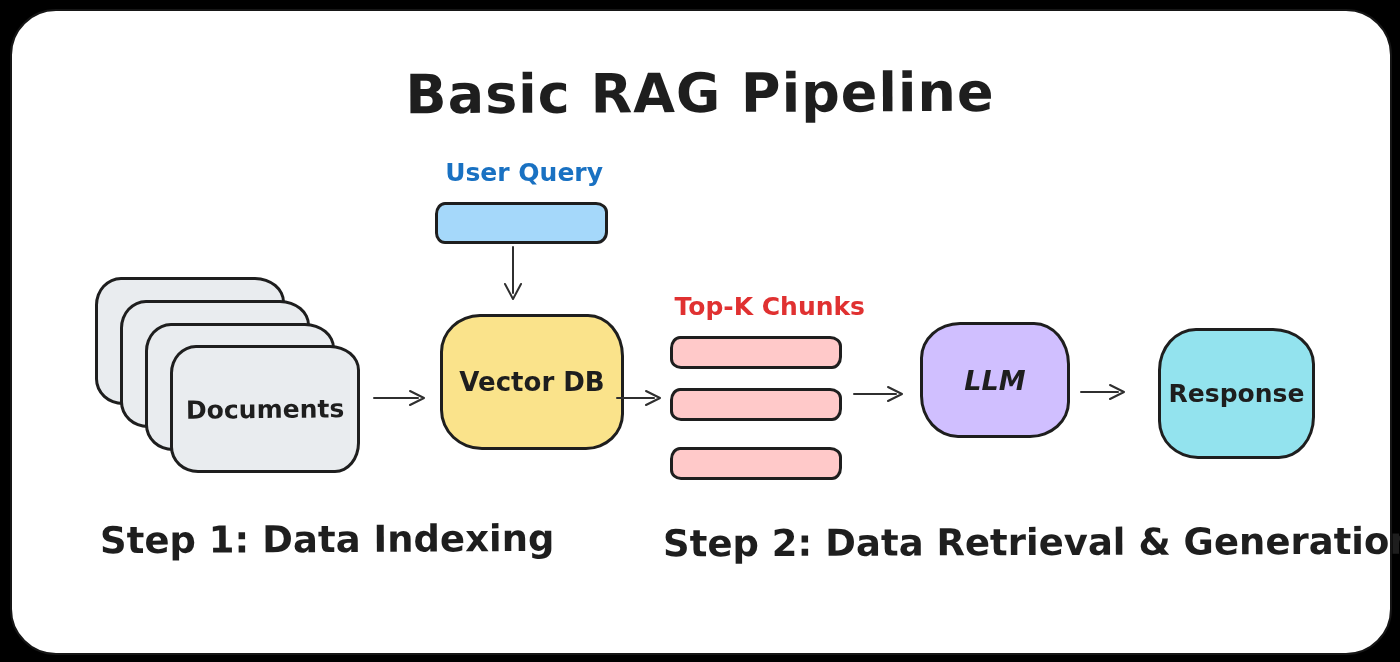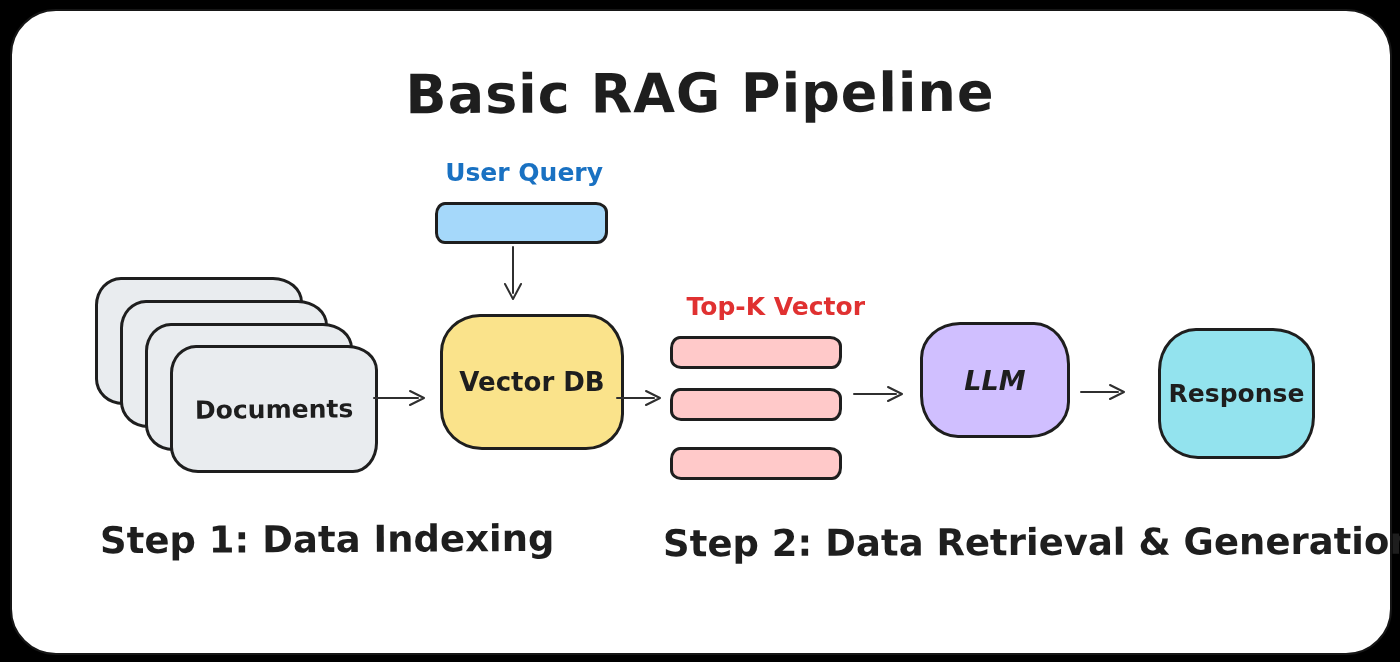--- a/index.html
+++ b/index.html
@@ -47,21 +47,21 @@
     background: #a5d8fa;
     border: 3px solid #1e1e1e;
     border-radius: 10px 12px 11px 10px / 12px 10px 12px 11px;
   }
   .arrow-down { left: 500px; top: 246px; }
 
   
   .doc-stack { left: 95px; top: 277px; width: 266px; height: 197px; }
   .doc-card {
     position: absolute;
-    width: 208px; height: 128px;
+    width: 190px; height: 128px;
     background: #e9ecef;
     border: 3.5px solid #1e1e1e;
     border-radius: 26px 30px 25px 28px / 28px 25px 30px 26px;
     box-sizing: border-box;
   }
   .doc-card:nth-child(1) { left: 0;    top: 0; }
   .doc-card:nth-child(2) { left: 25px; top: 23px; }
   .doc-card:nth-child(3) { left: 50px; top: 46px; }
   .doc-card:nth-child(4) { left: 75px; top: 68px; display:flex; align-items:center; justify-content:center; }
   .doc-card span { font-size: 25px; font-weight: bold; color: #1e1e1e; transform: rotate(-0.6deg); }
@@ -150,21 +150,21 @@
     <span>Vector DB</span>
   </div>
 
   <div class="abs arrow-r-2">
     <svg class="arrow" width="52" height="22" viewBox="0 0 52 22">
       <path d="M1 11 L38 11"></path>
       <path d="M30 4 L44 11 L30 18"></path>
     </svg>
   </div>
 
-  <div class="abs soft-label chunks-label">Top-K Vector</div>
+  <div class="abs soft-label chunks-label">Top-K Chunks</div>
   <div class="abs chunk-bar chunk-1"></div>
   <div class="abs chunk-bar chunk-2"></div>
   <div class="abs chunk-bar chunk-3"></div>
 
   <div class="abs arrow-r-3">
     <svg class="arrow" width="58" height="24" viewBox="0 0 58 24">
       <path d="M1 12 L43 12"></path>
       <path d="M35 5 L49 12 L35 19"></path>
     </svg>
   </div>

